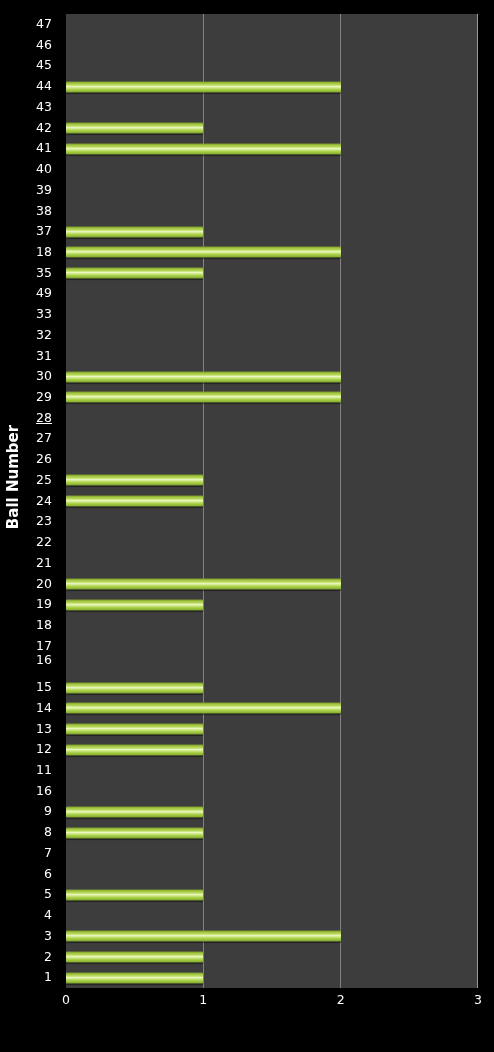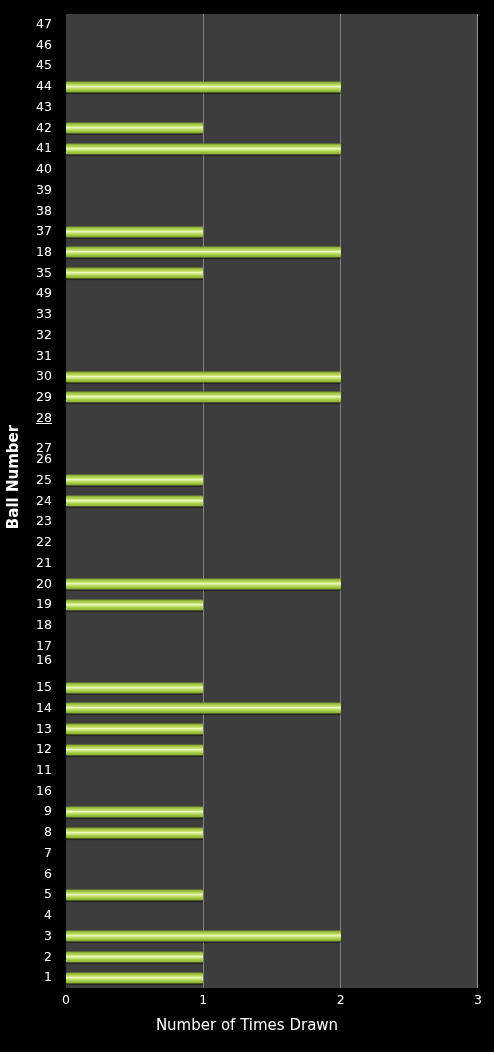--- a/index.html
+++ b/index.html
@@ -141,21 +141,21 @@
       <div class="ytick" style="top: 621.702px; height: 20.7234px; line-height: 20.7234px;">17</div>
       <div class="ytick" style="top: 600.979px; height: 20.7234px; line-height: 20.7234px;">18</div>
       <div class="ytick" style="top: 580.255px; height: 20.7234px; line-height: 20.7234px;">19</div>
       <div class="ytick" style="top: 559.532px; height: 20.7234px; line-height: 20.7234px;">20</div>
       <div class="ytick" style="top: 538.809px; height: 20.7234px; line-height: 20.7234px;">21</div>
       <div class="ytick" style="top: 518.085px; height: 20.7234px; line-height: 20.7234px;">22</div>
       <div class="ytick" style="top: 497.362px; height: 20.7234px; line-height: 20.7234px;">23</div>
       <div class="ytick" style="top: 476.638px; height: 20.7234px; line-height: 20.7234px;">24</div>
       <div class="ytick" style="top: 455.915px; height: 20.7234px; line-height: 20.7234px;">25</div>
       <div class="ytick" style="top: 435.191px; height: 20.7234px; line-height: 20.7234px;">26</div>
-      <div class="ytick" style="top: 414.468px; height: 20.7234px; line-height: 20.7234px; margin-top: 10px;">27</div>
+      <div class="ytick" style="top: 414.468px; height: 20.7234px; line-height: 20.7234px;">27</div>
       <div class="ytick" style="top: 393.745px; height: 20.7234px; line-height: 20.7234px; text-decoration: underline;">28</div>
       <div class="ytick" style="top: 373.021px; height: 20.7234px; line-height: 20.7234px;">29</div>
       <div class="ytick" style="top: 352.298px; height: 20.7234px; line-height: 20.7234px;">30</div>
       <div class="ytick" style="top: 331.574px; height: 20.7234px; line-height: 20.7234px;">31</div>
       <div class="ytick" style="top: 310.851px; height: 20.7234px; line-height: 20.7234px;">32</div>
       <div class="ytick" style="top: 290.128px; height: 20.7234px; line-height: 20.7234px;">33</div>
       <div class="ytick" style="top: 269.404px; height: 20.7234px; line-height: 20.7234px;">49</div>
       <div class="ytick" style="top: 248.681px; height: 20.7234px; line-height: 20.7234px;">35</div>
       <div class="ytick" style="top: 227.957px; height: 20.7234px; line-height: 20.7234px;">18</div>
       <div class="ytick" style="top: 207.234px; height: 20.7234px; line-height: 20.7234px;">37</div>
@@ -269,15 +269,14 @@
       </div>
   </div>
 
   <div id="x-axis-ticks">
       <div class="xtick" style="left: 0px;">0</div>
       <div class="xtick" style="left: 137.333px;">1</div>
       <div class="xtick" style="left: 274.667px;">2</div>
       <div class="xtick" style="left: 412px;">3</div>
     </div>
 
-  <div id="x-axis-title">Number of Times Drawn</div>
 
 </div>
 
 </body></html>

